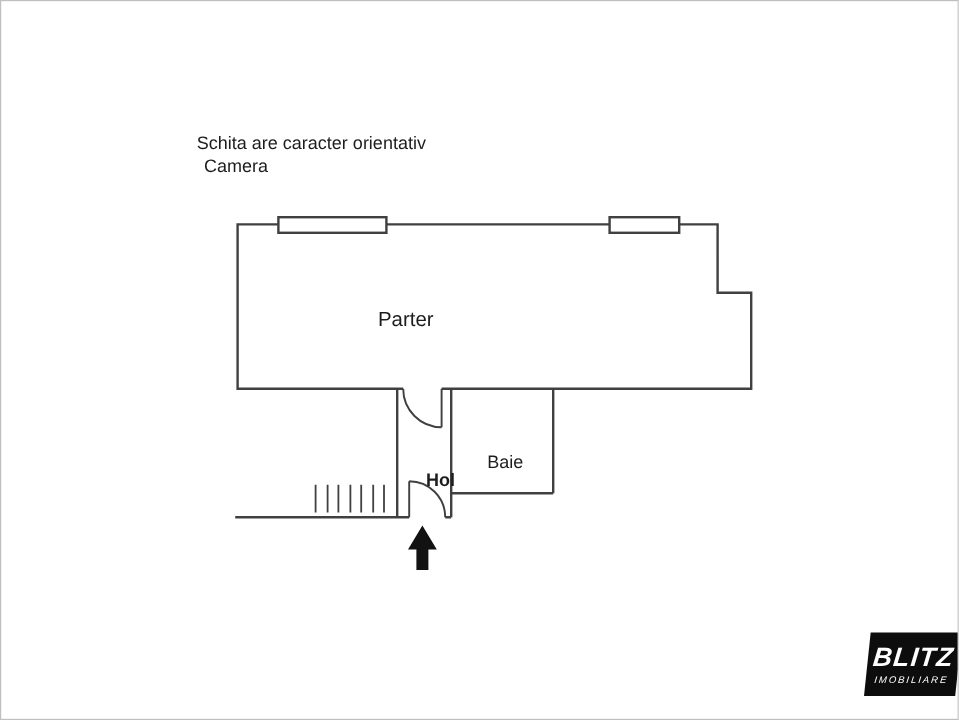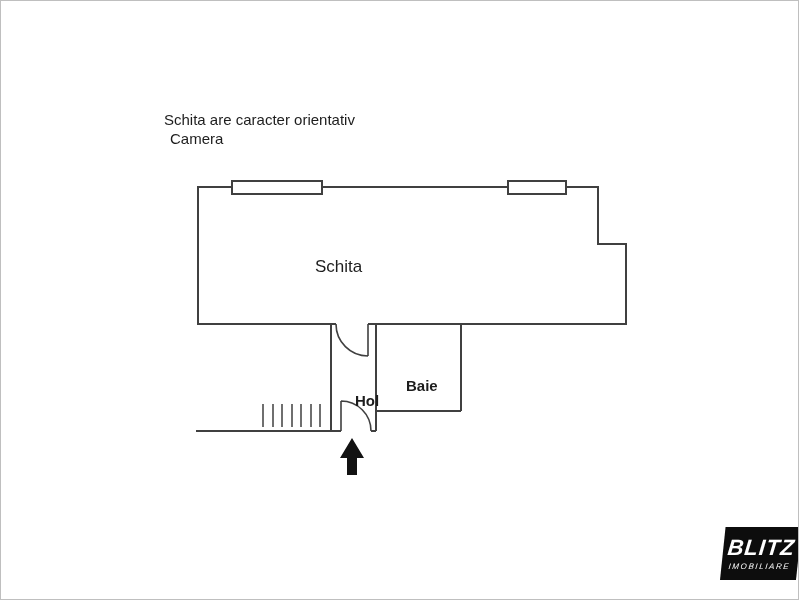--- a/index.html
+++ b/index.html
@@ -42,21 +42,20 @@
     font-size: 17px;
   }
   .room-label.hol {
     left: 354px;
     top: 391px;
     font-weight: bold;
   }
   .room-label.baie {
     left: 405px;
     top: 376px;
-    font-weight: bold;
   }
   .logo {
     position: absolute;
     right: 2px;
     bottom: 19px;
     width: 76px;
     height: 53px;
     background: #0d0d0d;
     transform: skewX(-6deg);
     transform-origin: bottom right;
@@ -106,21 +105,21 @@
 
     <path d="M367,323 L367,355 M335,323 A32,32 0 0 0 367,355" fill="none" stroke-width="1.6" stroke="#404040"></path>
 
     <path d="M340,430 L340,400 M370,430 A30,30 0 0 0 340,400" fill="none" stroke-width="1.6" stroke="#404040"></path>
 
     <path d="M262,403 L262,426 M272,403 L272,426 M281,403 L281,426 M291,403 L291,426 M300,403 L300,426 M310,403 L310,426 M319,403 L319,426" fill="none" stroke-width="1.5" stroke="#404040"></path>
 
     <polygon points="351,437 339,457 346,457 346,474 356,474 356,457 363,457" fill="#121212"></polygon>
   </svg>
 
-  <div class="room-label camera">Schita</div>
+  <div class="room-label camera">Parter</div>
   <div class="room-label hol">Hol</div>
   <div class="room-label baie">Baie</div>
 
   <div class="logo">
     <div class="logo-brand">BLITZ</div>
     <div class="logo-sub">IMOBILIARE</div>
   </div>
 
 </div>
 

